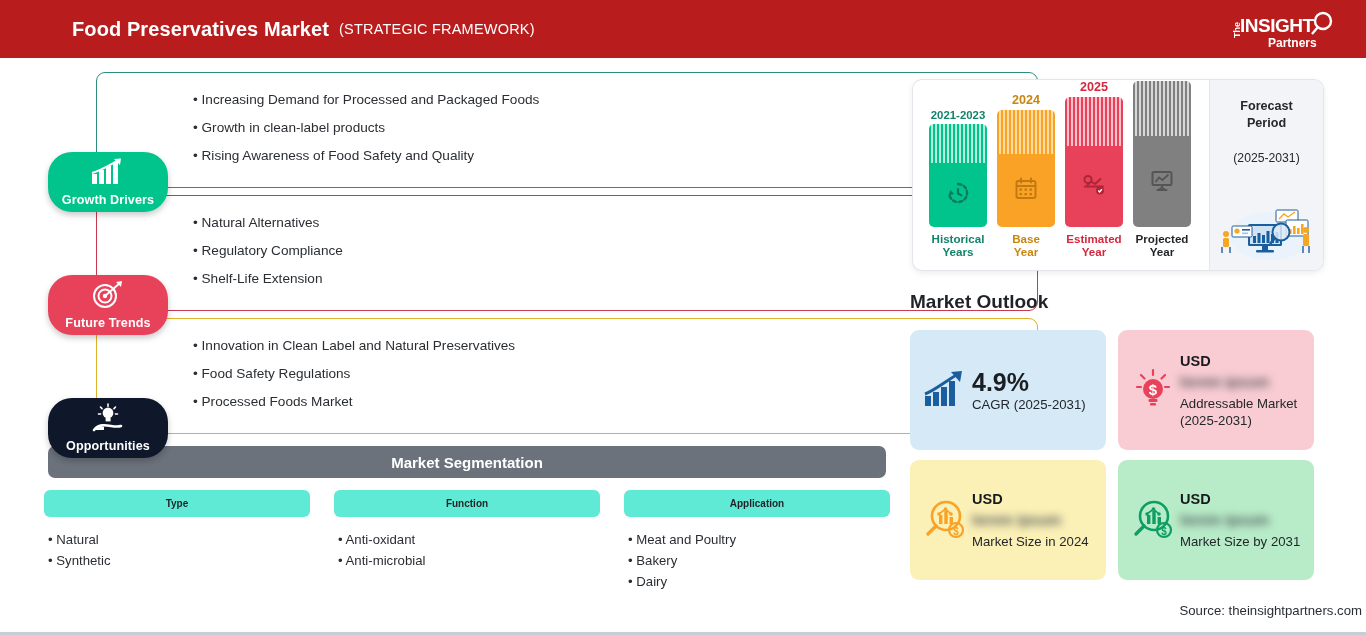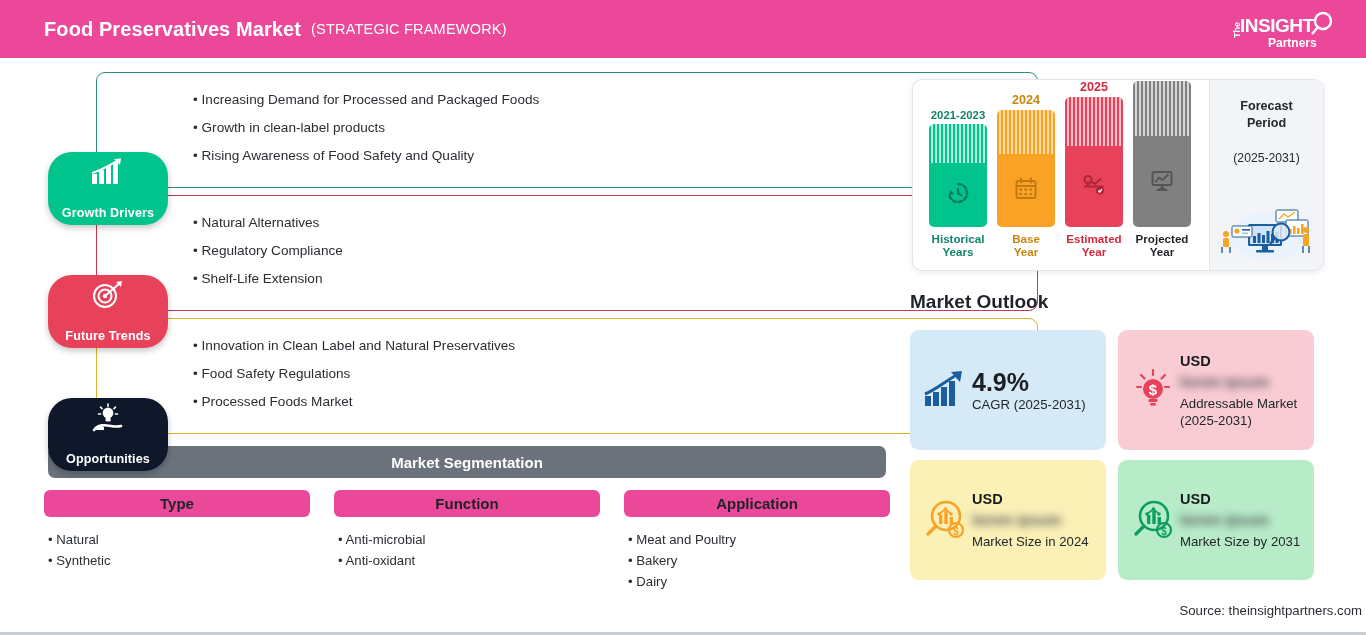--- a/index.html
+++ b/index.html
@@ -8,62 +8,62 @@
     font-family: "Liberation Sans", sans-serif;
     background: #ffffff;
     overflow: hidden;
     position: relative;
   }
   .page { width: 1366px; height: 635px; position: relative; background:#fff;
           border-bottom: 3px solid #c9ced4; }
 
   
   .header {
-    height: 58px; background: #ec4899; position: relative;
-    display: flex; align-items: center; padding-left: 44px;
+    height: 58px; background: #b91c1c; position: relative;
+    display: flex; align-items: center; padding-left: 72px;
   }
   .header-title { color:#fff; font-size:20px; font-weight:bold; letter-spacing:.1px;}
   .header-sub { color:#fff; font-size:14.5px; font-weight:normal; margin-left:10px; letter-spacing:.2px;}
   .logo { position:absolute; right:24px; top:8px; width:120px; height:44px; }
 
   
   .left { position:absolute; left:0; top:58px; width:905px; height:577px; }
 
   .panel { position:absolute; left:96px; width:942px; border:1.3px solid #2f8f7d;
            border-radius:9px; background:#fff; }
   .panel.p0 { top:14px;  height:116px; border-color:#2e8c7c; }
   .panel.p1 { top:137px; height:116px; border-color:#c73a50; }
   .panel.p2 { top:260px; height:116px; border-color:#e0b12a; }
 
   .bullets { padding:13px 0 0 96px; }
   .bullets li { list-style:none; font-size:13.6px; color:#2a2e33; line-height:28px; }
   .bullets li::before { content:"• "; color:#2a2e33; }
 
   .badge {
-    position:absolute; left:48px; width:120px; height:73px; border-radius:24px;
+    position:absolute; left:48px; width:120px; height:60px; border-radius:24px;
     color:#fff; display:flex; flex-direction:column; align-items:center;
     justify-content:flex-end; padding-bottom:5px; z-index:4;
     box-shadow: 0 3px 6px rgba(0,0,0,.22);
   }
   .badge .blabel { font-size:12.6px; font-weight:bold; letter-spacing:.1px; }
   .badge .bicon { position:absolute; top:5px; left:50%; transform:translateX(-50%); }
   .badge.b0 { top:94px;  background:#00c48c; }
   .badge.b1 { top:217px; background:#e8415a; }
   .badge.b2 { top:340px; background:#0f172a; }
 
   
   .seg-title {
     position:absolute; left:48px; top:388px; width:838px; height:32px;
     background:#6b727c; border-radius:7px; color:#fff; font-size:15px;
     font-weight:bold; display:flex; align-items:center; justify-content:center;
   }
   .seg-cols { position:absolute; left:44px; top:432px; width:846px; display:flex; gap:24px; }
   .seg-col { width:266px; }
-  .seg-head { height:27px; background:#ec4899; border-radius:6px; display:flex;
-              align-items:center; justify-content:center; font-size:15px;
+  .seg-head { height:27px; background:#5eead4; border-radius:6px; display:flex;
+              align-items:center; justify-content:center; font-size:10px;
               font-weight:bold; color:#1f2328; }
   .seg-list { margin-top:12px; padding-left:4px; }
   .seg-list li { list-style:none; font-size:13.2px; color:#2a2e33; line-height:21px; }
   .seg-list li::before { content:"• "; }
 
   
   .right { position:absolute; left:905px; top:58px; width:461px; height:577px; }
 
   .timeline {
     position:absolute; left:8px; top:22px; width:410px; height:190px;
@@ -202,22 +202,22 @@
       <div class="seg-col">
         <div class="seg-head">Type</div>
         <ul class="seg-list">
           <li>Natural</li>
           <li>Synthetic</li>
         </ul>
       </div>
       <div class="seg-col">
         <div class="seg-head">Function</div>
         <ul class="seg-list">
+          <li>Anti-oxidant</li>
           <li>Anti-microbial</li>
-          <li>Anti-oxidant</li>
         </ul>
       </div>
       <div class="seg-col">
         <div class="seg-head">Application</div>
         <ul class="seg-list">
           <li>Meat and Poultry</li>
           <li>Bakery</li>
           <li>Dairy</li>
         </ul>
       </div>

